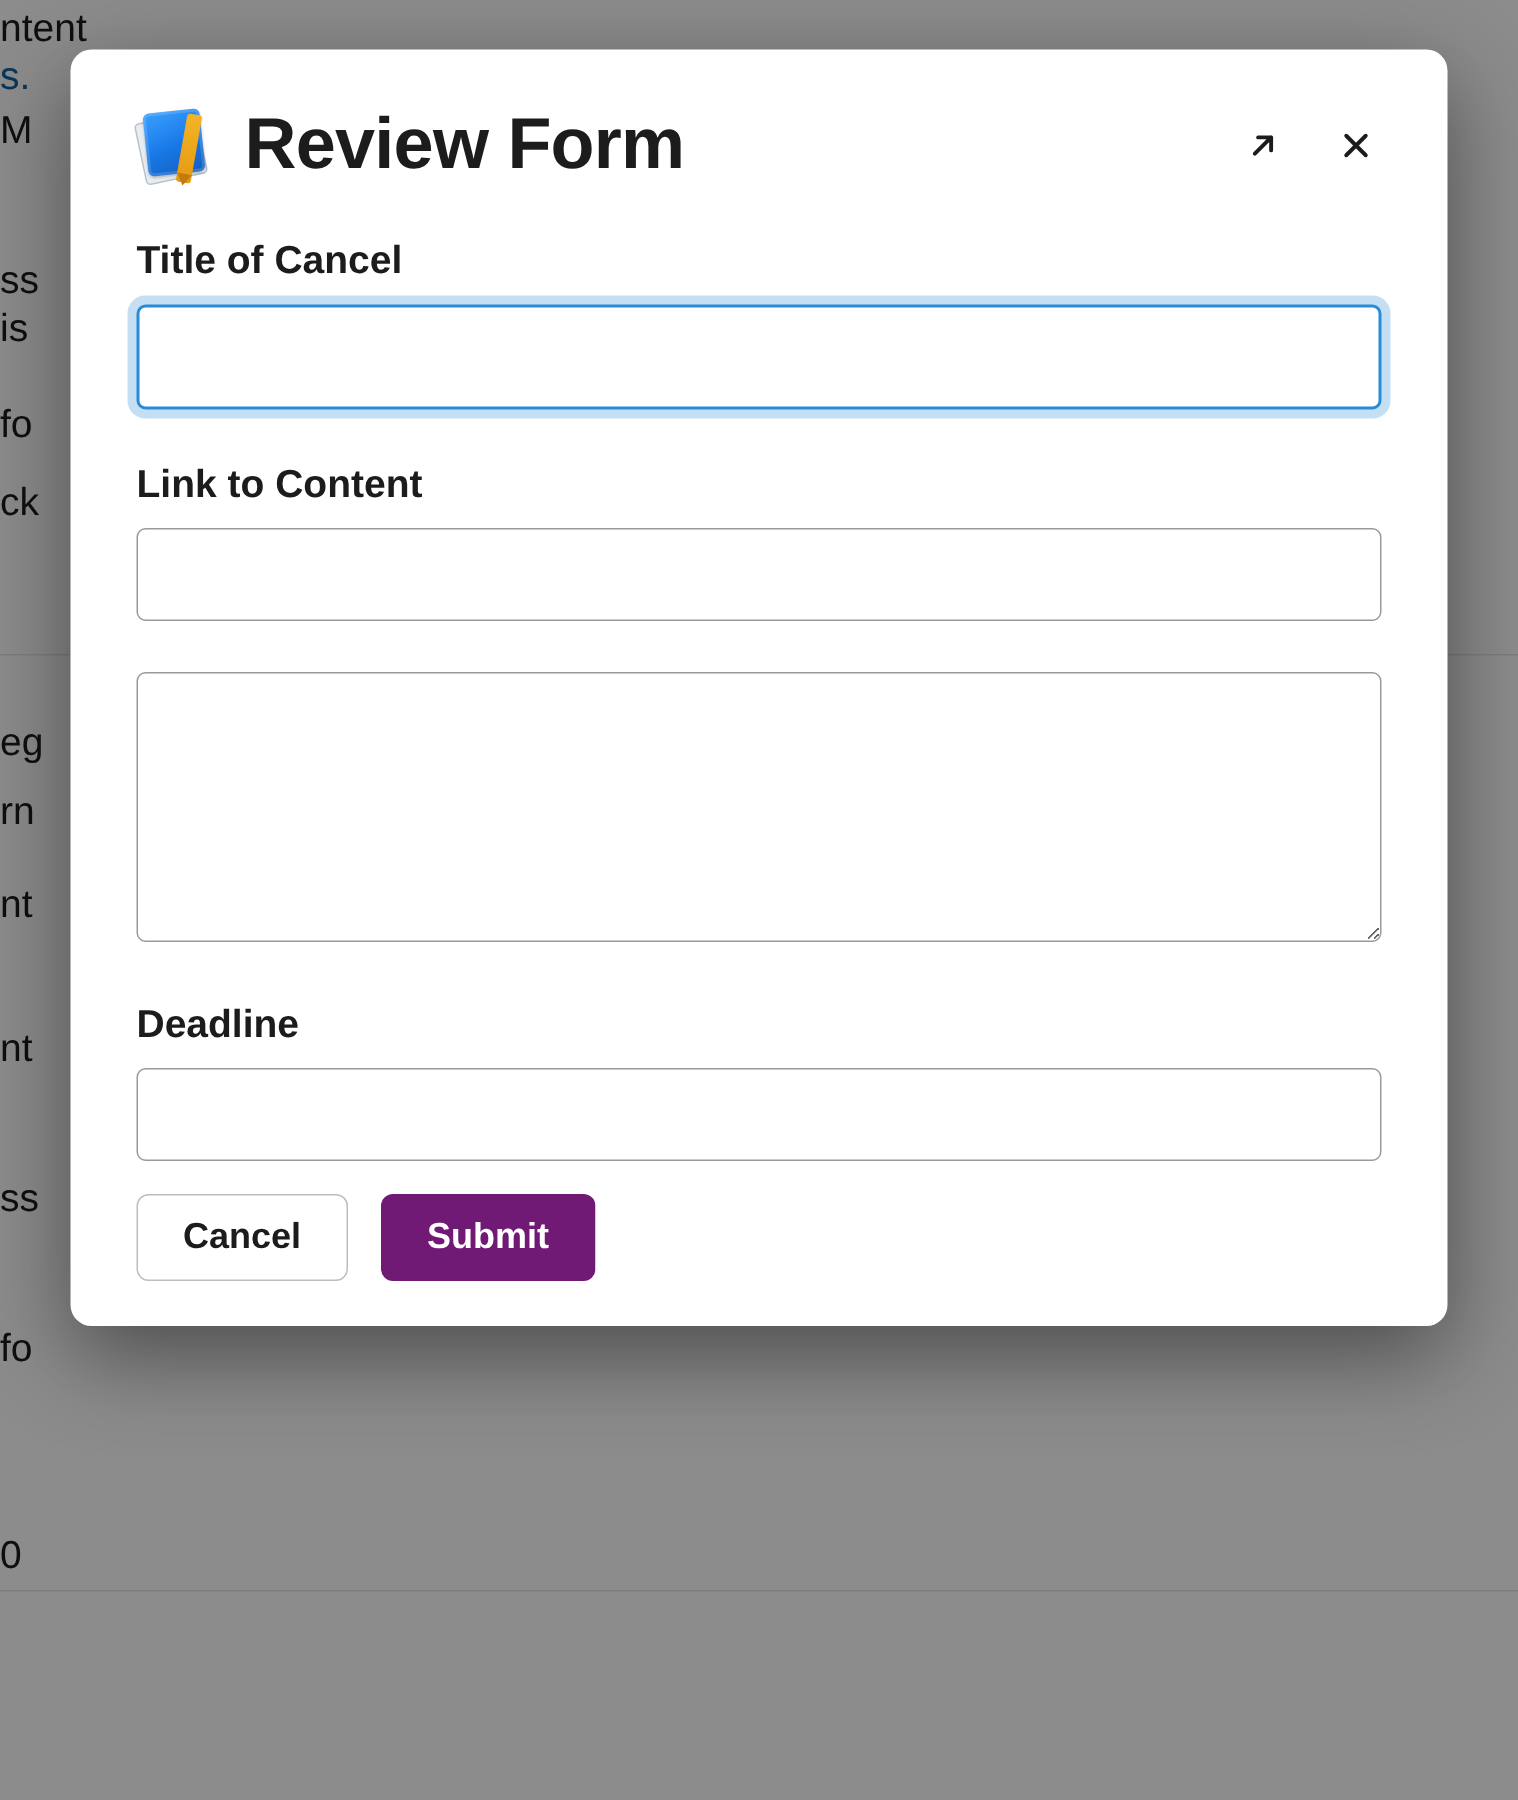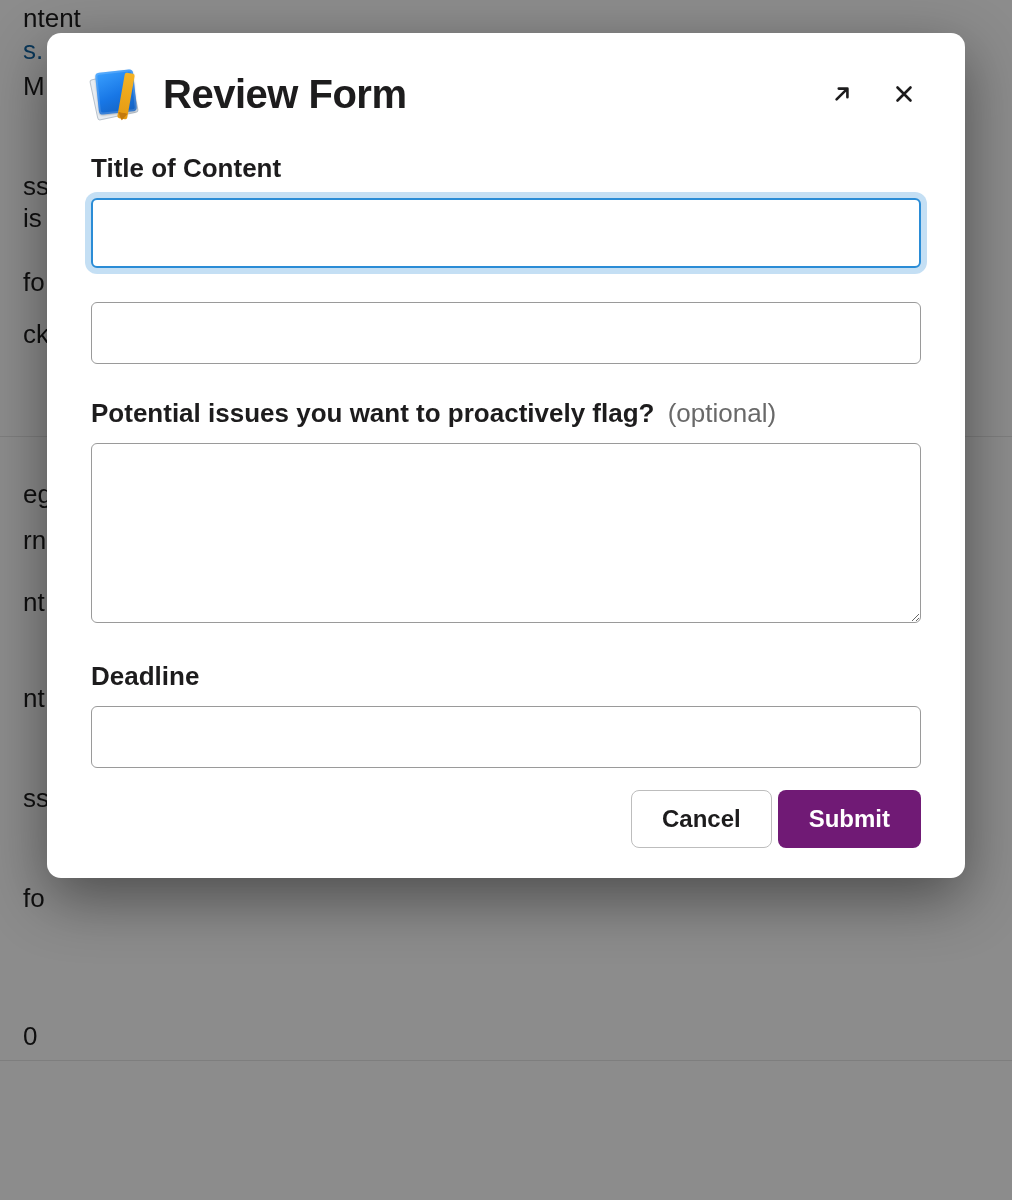--- a/index.html
+++ b/index.html
@@ -19,21 +19,20 @@
     background: #ffffff;
     filter: blur(0.2px);
   }
   .bg .bg-text {
     position: absolute;
     left: 0;
     color: #1d1c1d;
     font-size: 26px;
     line-height: 1.4;
     white-space: nowrap;
-    padding-left: 23px;
   }
   .bg .bg-link { color: #1264a3; }
   .bg .hr { position: absolute; left: 0; right: 0; border-top: 1px solid #e6e6e6; }
 
   
   .overlay {
     position: absolute;
     inset: 0;
     background: rgba(0,0,0,0.45);
   }
@@ -94,21 +93,21 @@
   .app-icon .pencil::after{
     content:"";
     position:absolute;
     left:0; right:0; bottom:-2px;
     height:8px;
     background:#c47a0e;
     clip-path: polygon(0 0,100% 0,50% 100%);
   }
 
   .modal-title {
-    font-size: 40px;
+    font-size: 48px;
     font-weight: 800;
     color: #1d1c1d;
     letter-spacing: -0.5px;
   }
 
   .header-actions {
     margin-left: auto;
     display: flex;
     align-items: center;
     gap: 28px;
@@ -151,22 +150,21 @@
   .textarea { height: 180px; resize: both; }
 
   .text-input.focused {
     border: 2px solid #2a8cd6;
     box-shadow: 0 0 0 6px rgba(42,140,214,0.28);
     height: 70px;
   }
 
   .footer {
     display: flex;
-    justify-content: flex-end;
-    gap: 6px;
+    gap: 22px;
     margin-top: 10px;
   }
   .btn {
     font-size: 24px;
     font-weight: 700;
     padding: 14px 30px;
     border-radius: 8px;
     cursor: pointer;
     border: 1px solid transparent;
   }
@@ -221,33 +219,30 @@
       </div>
       <div class="icon-btn" title="Close">
         <svg viewBox="0 0 24 24">
             <path d="M6 6 L18 18 M18 6 L6 18" stroke-linecap="round"></path>
           </svg>
       </div>
     </div>
   </div>
 
   <div class="field">
-    <label>Title of Content</label>
+    <label>Title of Cancel</label>
     <input class="text-input focused" type="text" value="" style="">
   </div>
 
   <div class="field">
+    <label>Link to Content</label>
     <input class="text-input" type="text" value="" style="">
   </div>
 
   <div class="field">
-    <label>
-      <span>Potential issues you want to proactively flag?</span>
-      <span class="hint">(optional)</span>
-    </label>
     <textarea class="textarea" value="" style=""></textarea>
   </div>
 
 
   <div class="field" style="margin-bottom:22px">
     <label>Deadline</label>
     <input class="text-input" type="text" value="" style="">
   </div>
 
   <div class="footer">

